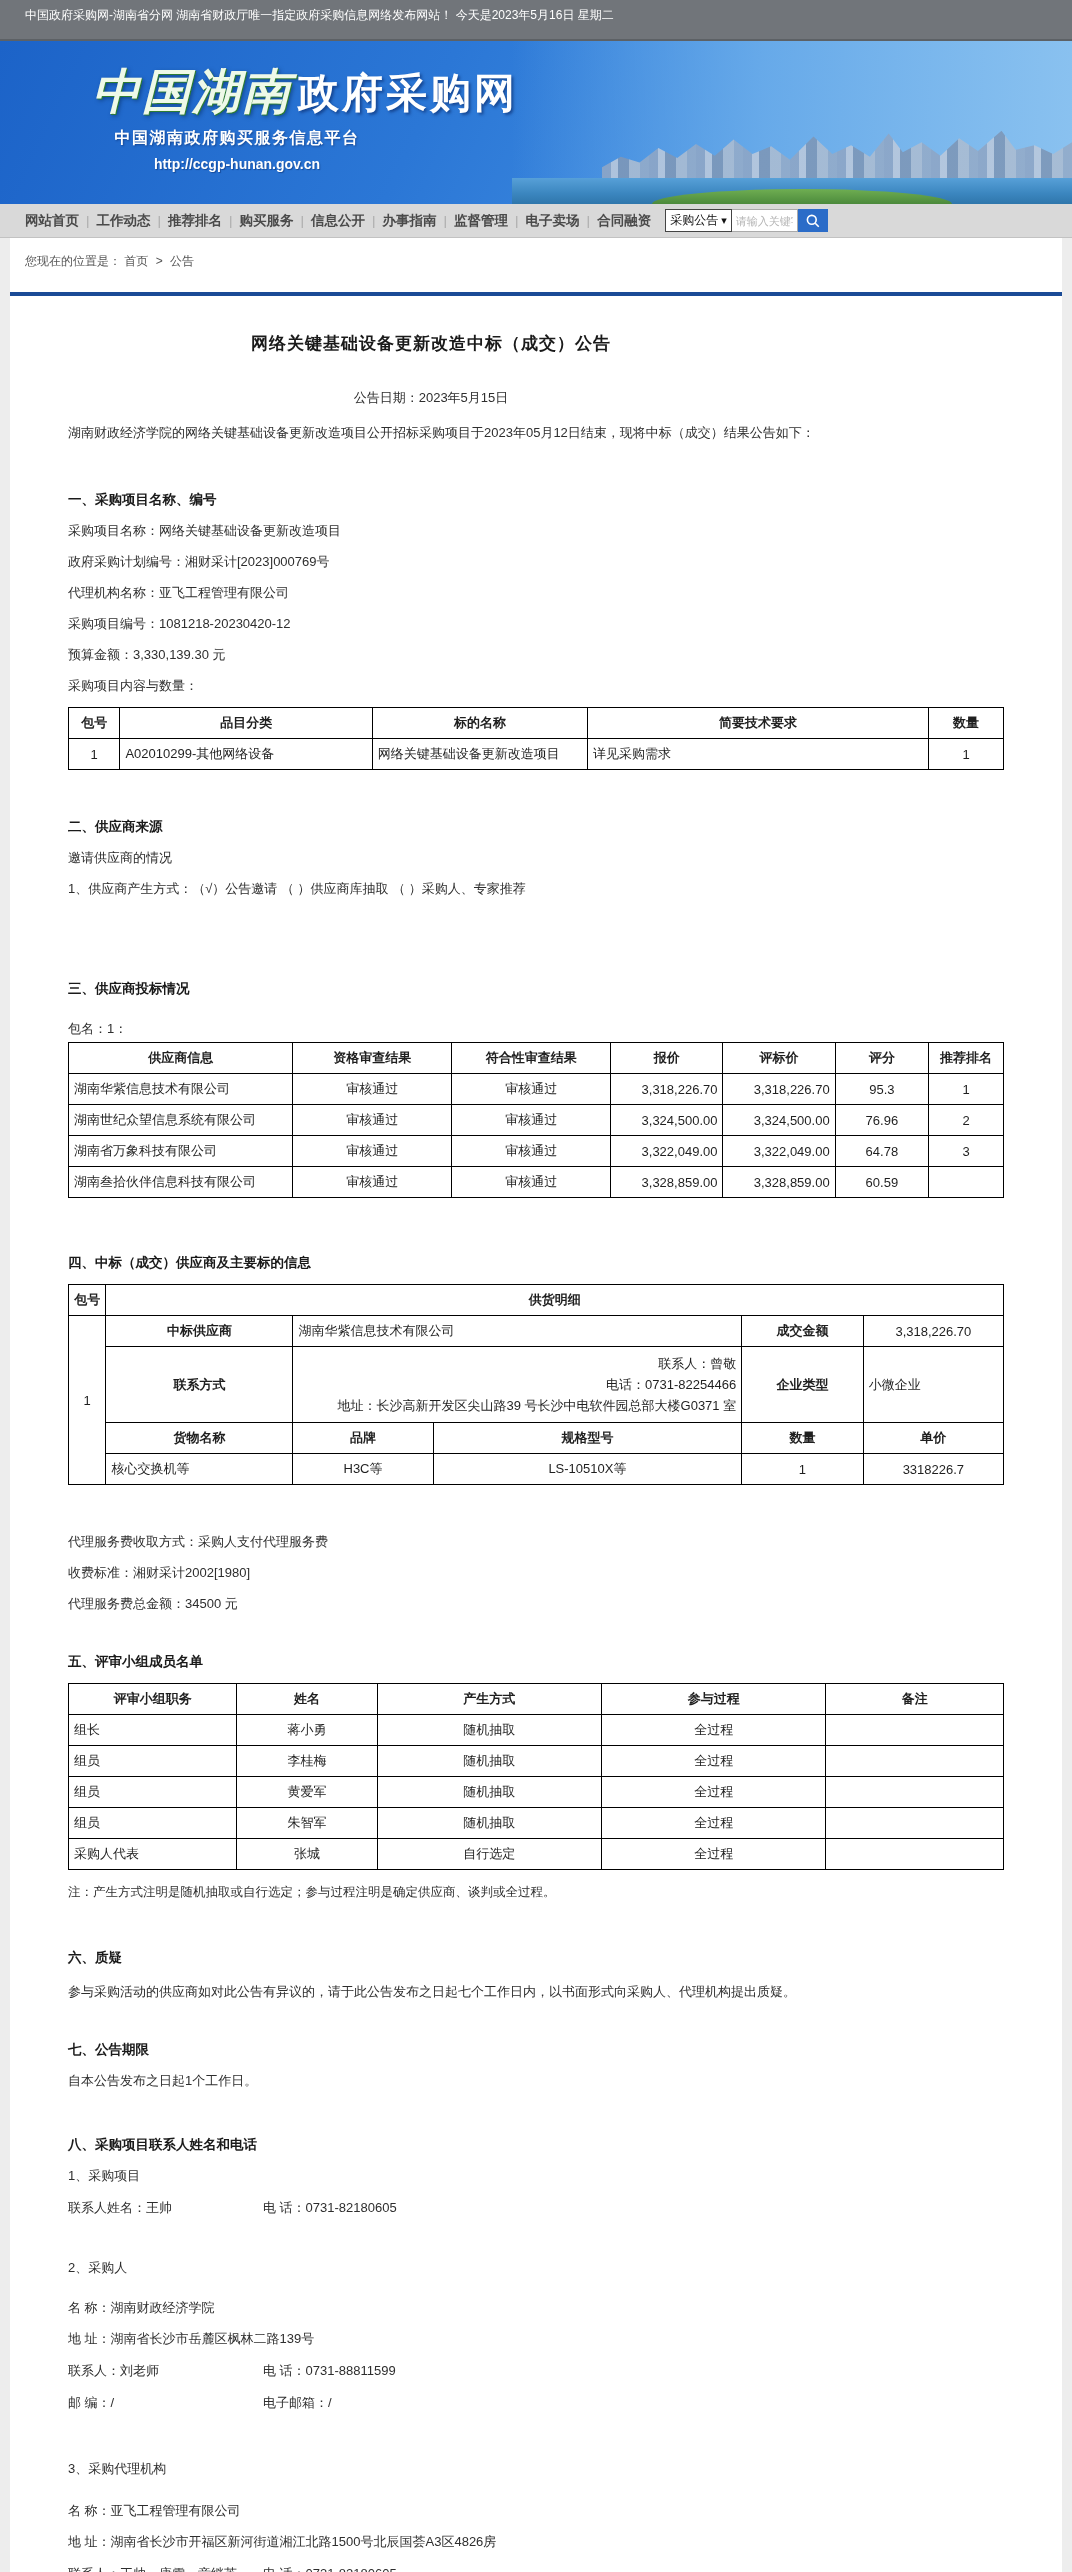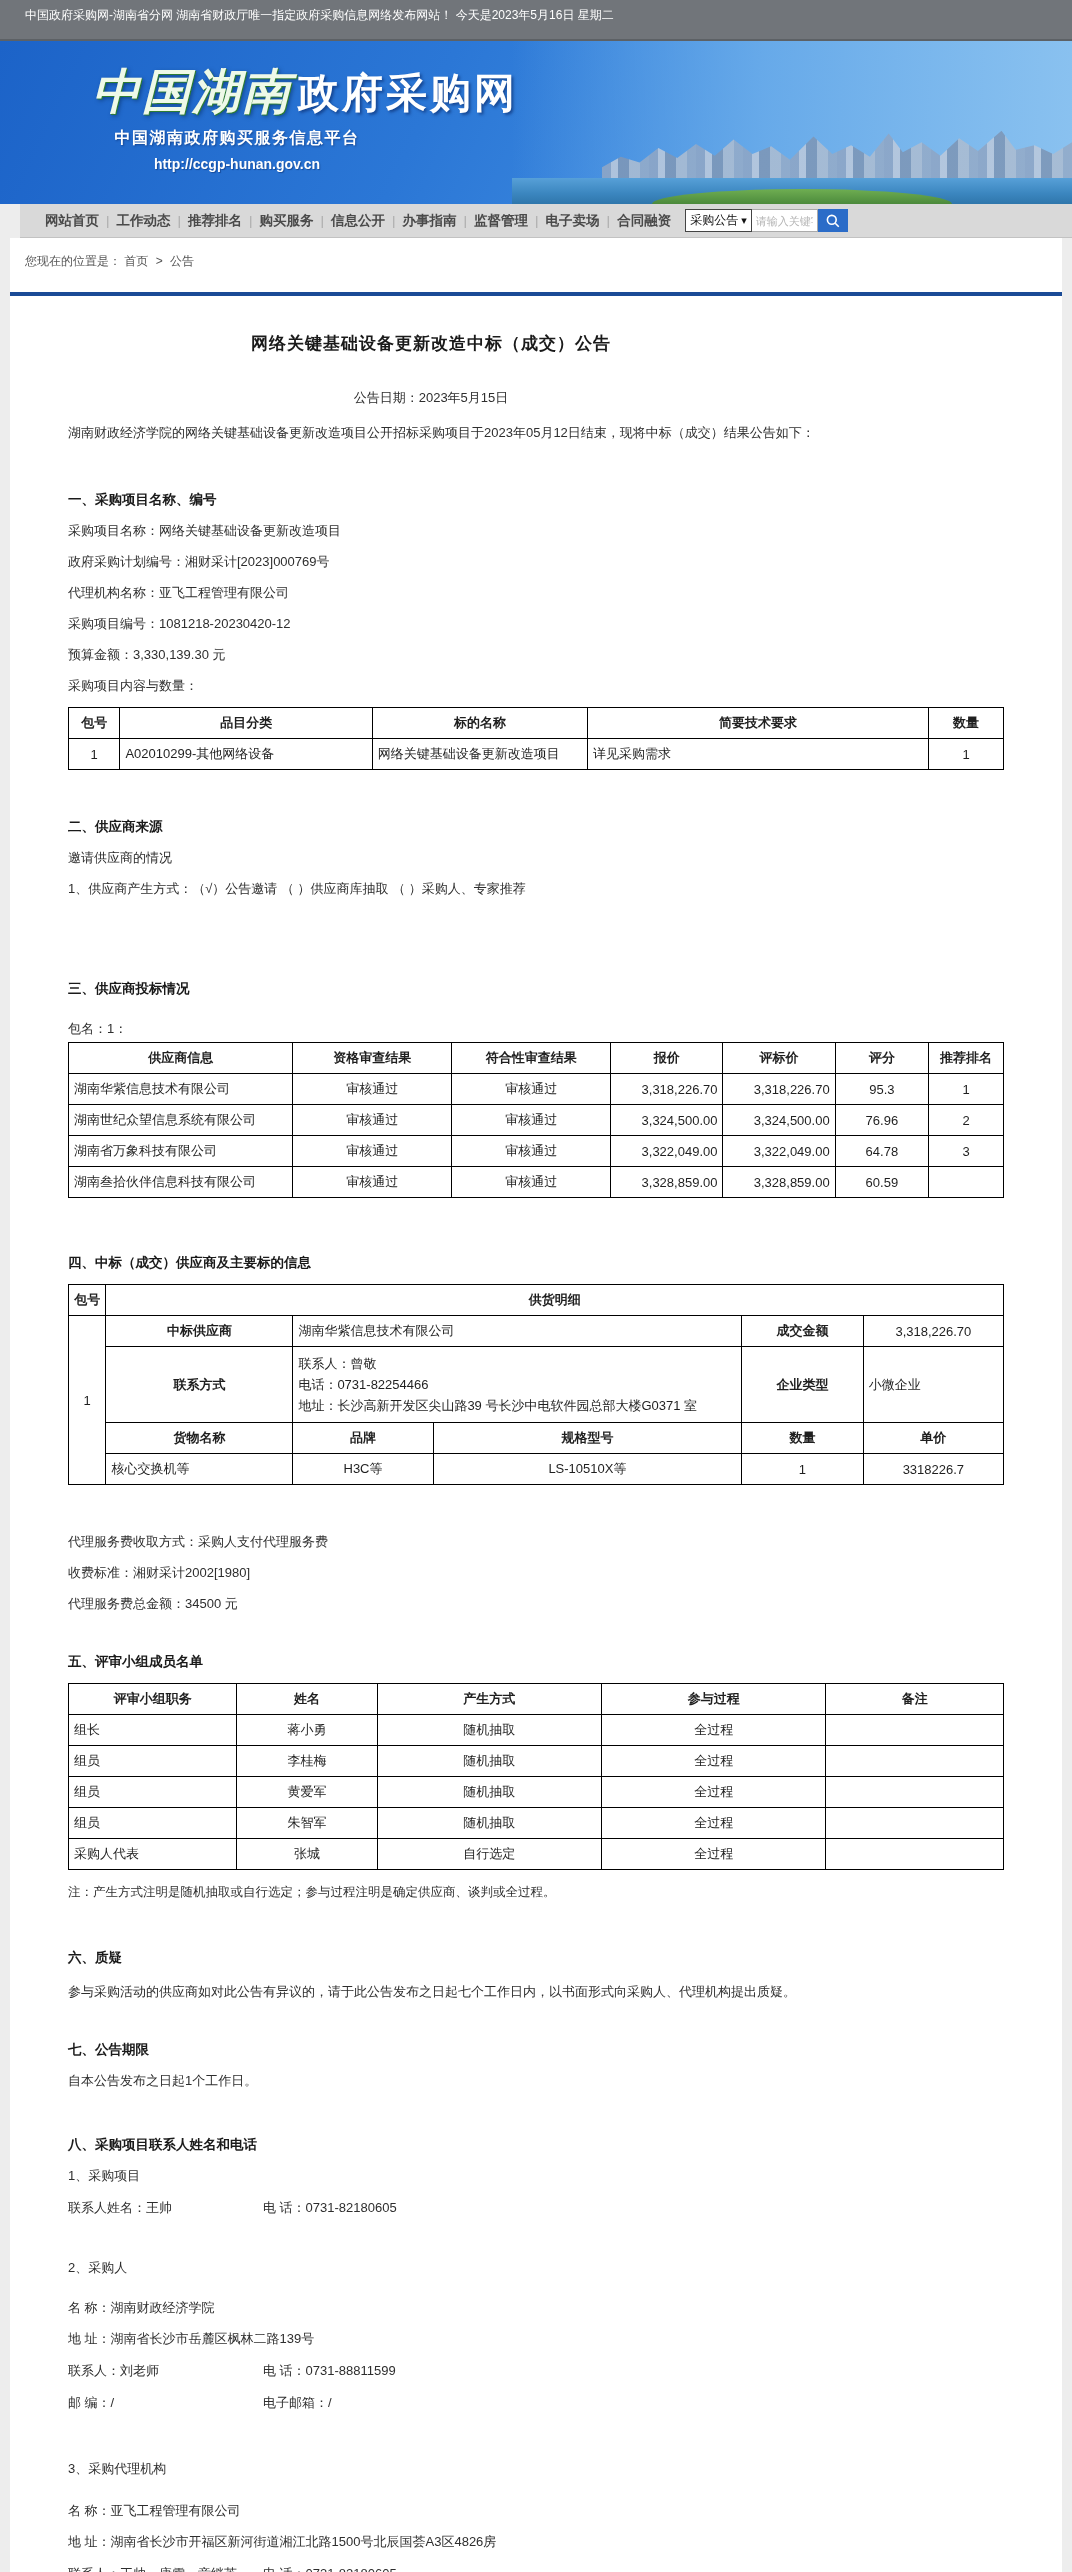--- a/index.html
+++ b/index.html
@@ -62,21 +62,21 @@
   }
   .banner-url {
     margin-top: 7px; width: 290px; text-align: center;
     font-size: 14px; font-weight: bold; color: #ffffff;
     text-shadow: 1px 1px 1px rgba(10,45,110,.55);
   }
   
   .navbar {
     height: 34px; background: #d9d9d9; border-bottom: 1px solid #c2c2c2;
     display: flex; align-items: center; padding-left: 25px;
-    font-size: 13.5px; font-weight: bold; color: #4a4a4a; margin-left: 20px;
+    font-size: 13.5px; font-weight: bold; color: #4a4a4a;
   }
   .nav-item { cursor: pointer; white-space: nowrap; }
   .nav-sep { color: #ababab; margin: 0 7px; font-weight: normal; }
   .search-box { display: flex; align-items: center; margin-left: 14px; }
   .search-select {
     height: 23px; background: #fff; border: 1px solid #444;
     font-size: 12px; font-weight: normal; color: #111;
     display: flex; align-items: center; padding: 0 4px; cursor: pointer;
   }
   .search-select .chev { font-size: 11px; margin-left: 3px; color: #111; }
@@ -119,21 +119,21 @@
   table.tbl th, table.tbl td {
     border: 1px solid #000; padding: 6px 5px; vertical-align: middle;
   }
   table.tbl th { font-weight: bold; text-align: center; }
   td.c { text-align: center; }
   td.l { text-align: left; }
   td.r { text-align: right; }
   .t1 td { padding: 14px 5px; }
   .t2 th, .t2 td { height: 31px; padding: 4px 5px; }
   .t3 th, .t3 td { padding: 4px 6px; }
-  .t3 .contact-cell div { line-height: 21px; text-align: left; }
+  .t3 .contact-cell div { line-height: 21px; text-align: right; }
   .t5 th, .t5 td { height: 31px; padding: 4px 6px; }
   .t5 { width: 95%; }
   .note { margin-top: 14px; font-size: 12.5px; color: #2e2e2e; }
   
   .pair { display: flex; margin-top: 14px; line-height: 18px; }
   .pair .pl { width: 195px; }
 </style>
 </head>
 <body>
 

